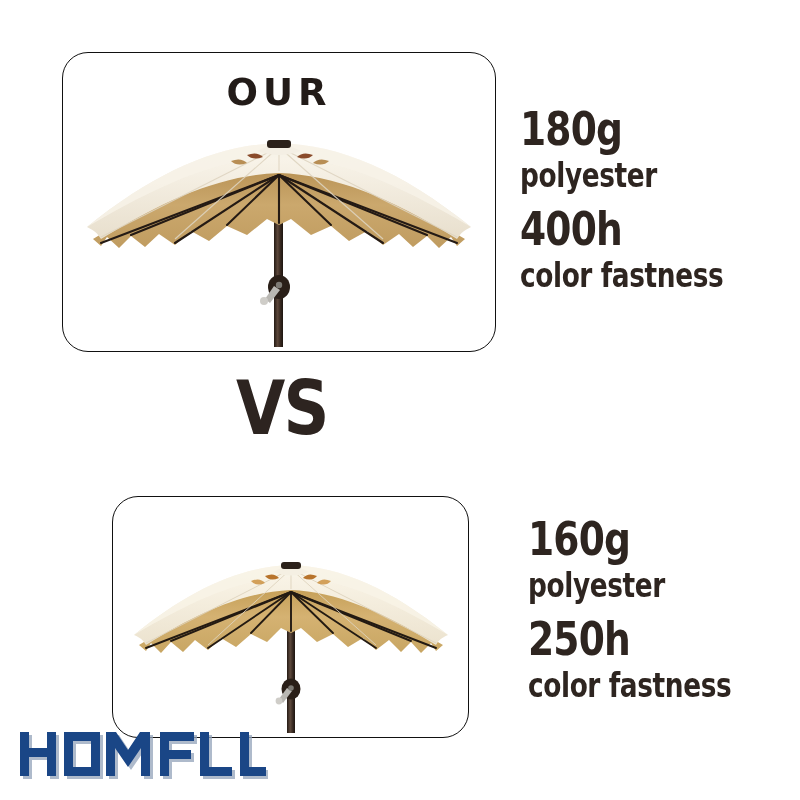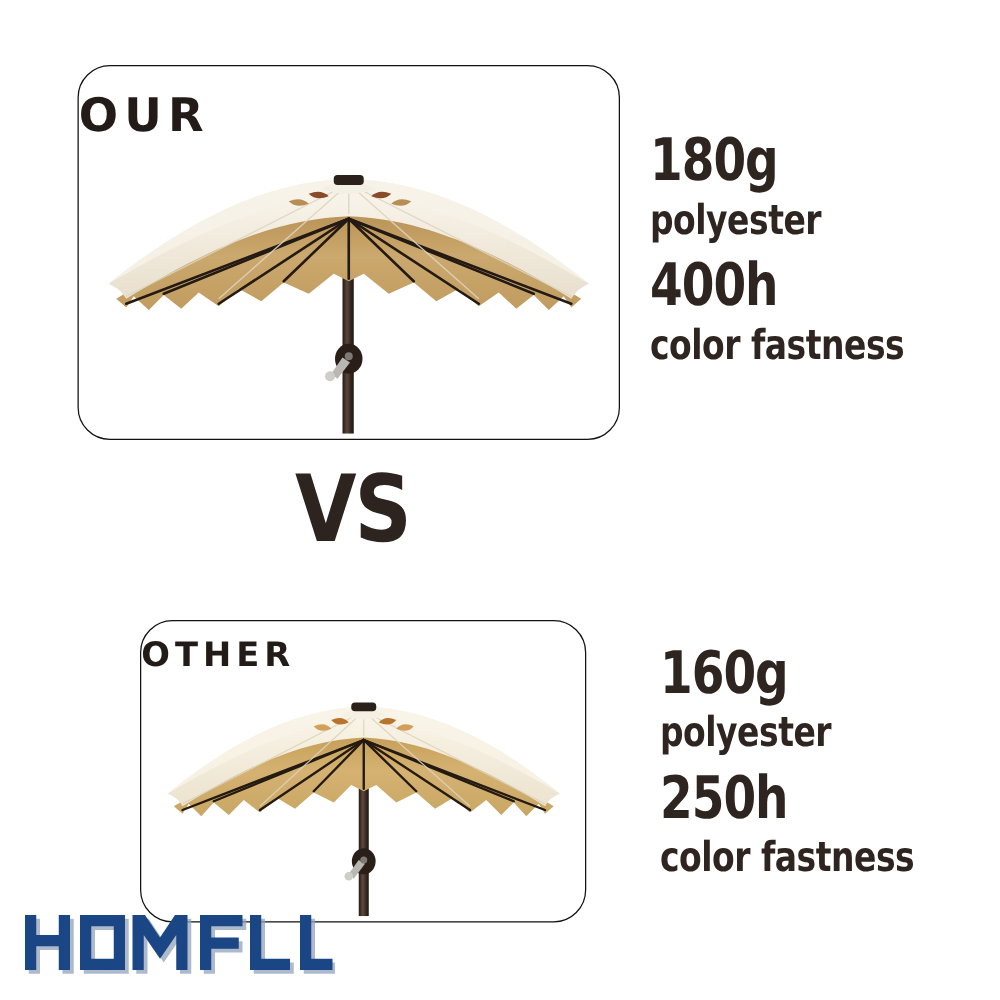--- a/index.html
+++ b/index.html
@@ -27,21 +27,21 @@
     background: #ffffff;
     box-sizing: border-box;
   }
   #frame-our   { left: 62px;  top: 52px;  width: 434px; height: 300px; }
   #frame-other { left: 112px; top: 496px; width: 357px; height: 242px; }
 
   .frame-title {
     position: absolute;
     left: 0;
     width: 100%;
-    text-align: left;
+    text-align: center;
     font-family: "DejaVu Sans", sans-serif;
     font-weight: bold;
     color: #221b18;
     white-space: nowrap;
   }
   #title-our   { top: 18px; font-size: 37px; letter-spacing: 5px; }
   #title-other { top: 12px; font-size: 27px; letter-spacing: 4px; }
 
   
   .umbrella {
@@ -192,21 +192,20 @@
     <div class="spec-small">polyester</div>
     <div class="spec-gap"></div>
     <div class="spec-big">400h</div>
     <div class="spec-small">color fastness</div>
   </div>
 
   <div id="vs">VS</div>
 
   <div class="frame" id="frame-other">
 
-    <div class="frame-title" id="title-other">OTHER</div>
 
     <svg class="umbrella" id="umbrella-other" viewBox="0 0 342 190">
       <defs>
         <linearGradient id="topB" x1="0" y1="0" x2="0" y2="1">
           <stop offset="0%" stop-color="#fbf6ea"></stop>
           <stop offset="100%" stop-color="#ece3cf"></stop>
         </linearGradient>
         <linearGradient id="underB" x1="0.5" y1="0" x2="0.5" y2="1">
           <stop offset="0%" stop-color="#c49e56"></stop>
           <stop offset="45%" stop-color="#d5b272"></stop>

